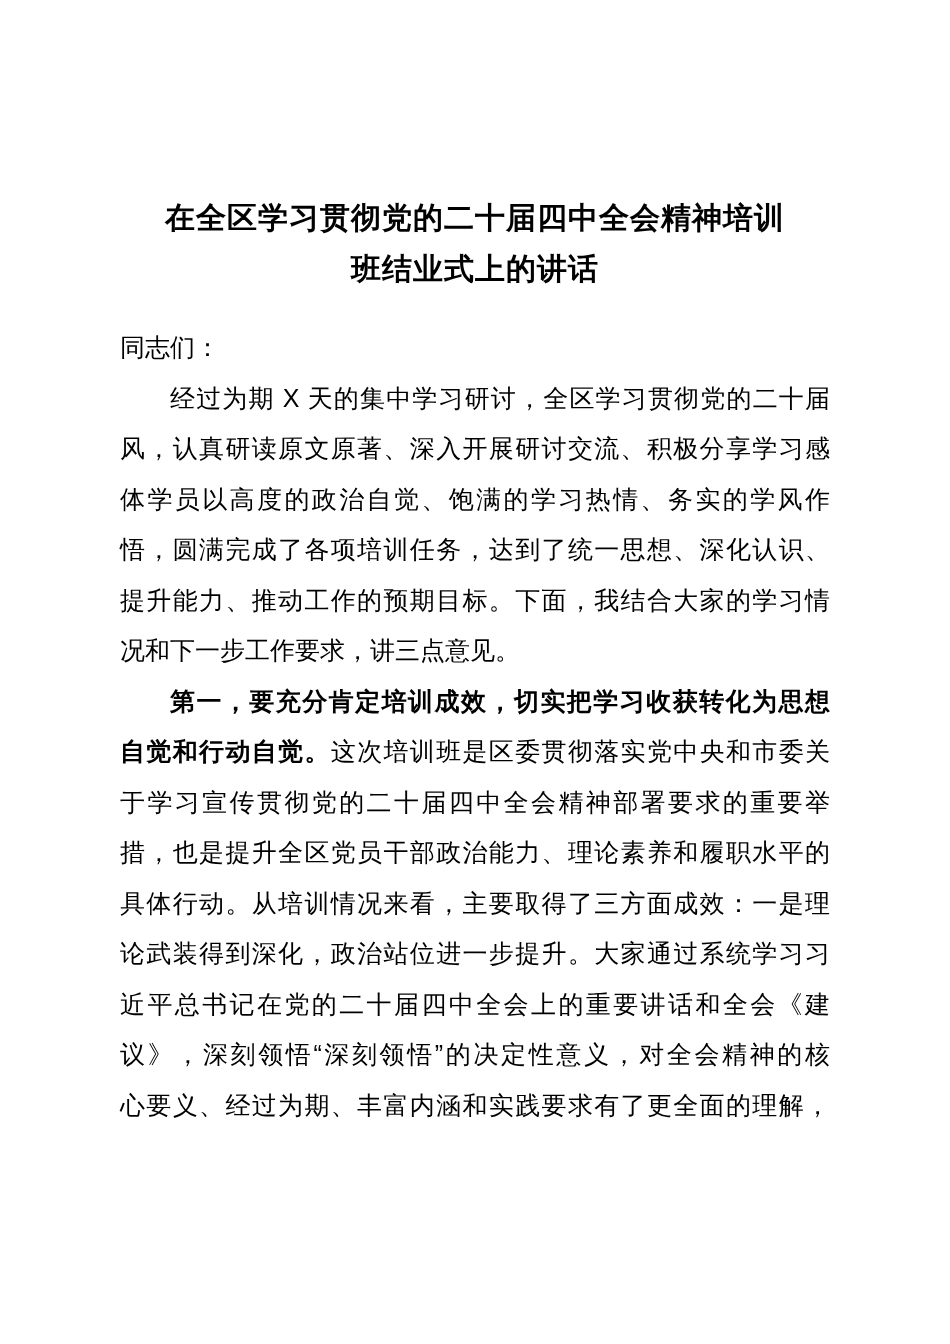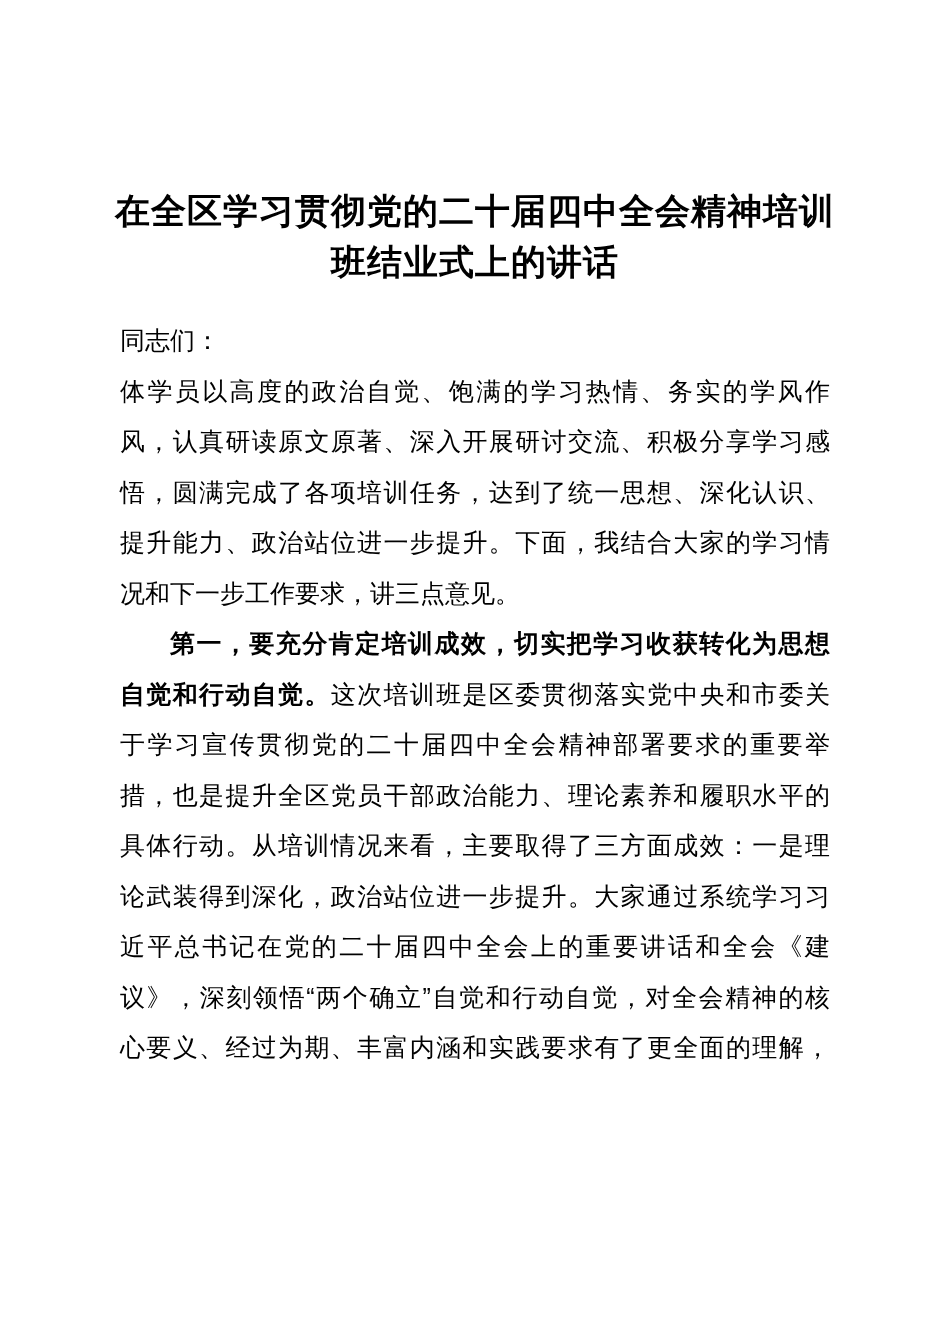--- a/index.html
+++ b/index.html
@@ -21,24 +21,24 @@
     overflow: hidden;
   }
   .content {
     position: absolute;
     left: 120px;
     top: 176px;
     width: 710px;
   }
   .doc-title {
     font-weight: 700;
-    font-size: 35px;
+    font-size: 30px;
     line-height: 51px;
     text-align: center;
-    margin: 9px -25px 28px -25px;
+    margin: 16px -25px 28px -25px;
     letter-spacing: 1px;
   }
   .body-text {
     font-size: 25px;
     line-height: 50.5px;
   }
   .line {
     text-align: justify;
     text-align-last: justify;
   }
@@ -58,29 +58,30 @@
 <body>
 
 <div class="page">
   <div class="content">
     <div class="doc-title">
       <div>在全区学习贯彻党的二十届四中全会精神培训</div>
       <div>班结业式上的讲话</div>
     </div>
     <div class="body-text">
         <div class="line nj"><span>同志们：</span></div>
+        <div class="line ind"><span>经过为期 X 天的集中学习研讨，全区学习贯彻党的二十届</span></div>
+        <div class="line"><span>风，认真研读原文原著、深入开展研讨交流、积极分享学习感</span></div>
         <div class="line"><span>体学员以高度的政治自觉、饱满的学习热情、务实的学风作</span></div>
-        <div class="line"><span>风，认真研读原文原著、深入开展研讨交流、积极分享学习感</span></div>
         <div class="line"><span>悟，圆满完成了各项培训任务，达到了统一思想、深化认识、</span></div>
-        <div class="line"><span>提升能力、政治站位进一步提升。下面，我结合大家的学习情</span></div>
+        <div class="line"><span>提升能力、推动工作的预期目标。下面，我结合大家的学习情</span></div>
         <div class="line nj"><span>况和下一步工作要求，讲三点意见。</span></div>
         <div class="line ind"><span class="b">第一，要充分肯定培训成效，切实把学习收获转化为思想</span></div>
         <div class="line"><span class="b">自觉和行动自觉。</span><span>这次培训班是区委贯彻落实党中央和市委关</span></div>
         <div class="line"><span>于学习宣传贯彻党的二十届四中全会精神部署要求的重要举</span></div>
         <div class="line"><span>措，也是提升全区党员干部政治能力、理论素养和履职水平的</span></div>
         <div class="line"><span>具体行动。从培训情况来看，主要取得了三方面成效：一是理</span></div>
         <div class="line"><span>论武装得到深化，政治站位进一步提升。大家通过系统学习习</span></div>
         <div class="line"><span>近平总书记在党的二十届四中全会上的重要讲话和全会《建</span></div>
-        <div class="line"><span>议》，深刻领悟“两个确立”自觉和行动自觉，对全会精神的核</span></div>
+        <div class="line"><span>议》，深刻领悟“深刻领悟”的决定性意义，对全会精神的核</span></div>
         <div class="line"><span>心要义、经过为期、丰富内涵和实践要求有了更全面的理解，</span></div>
       </div>
   </div>
 </div>
 
 </body></html>

